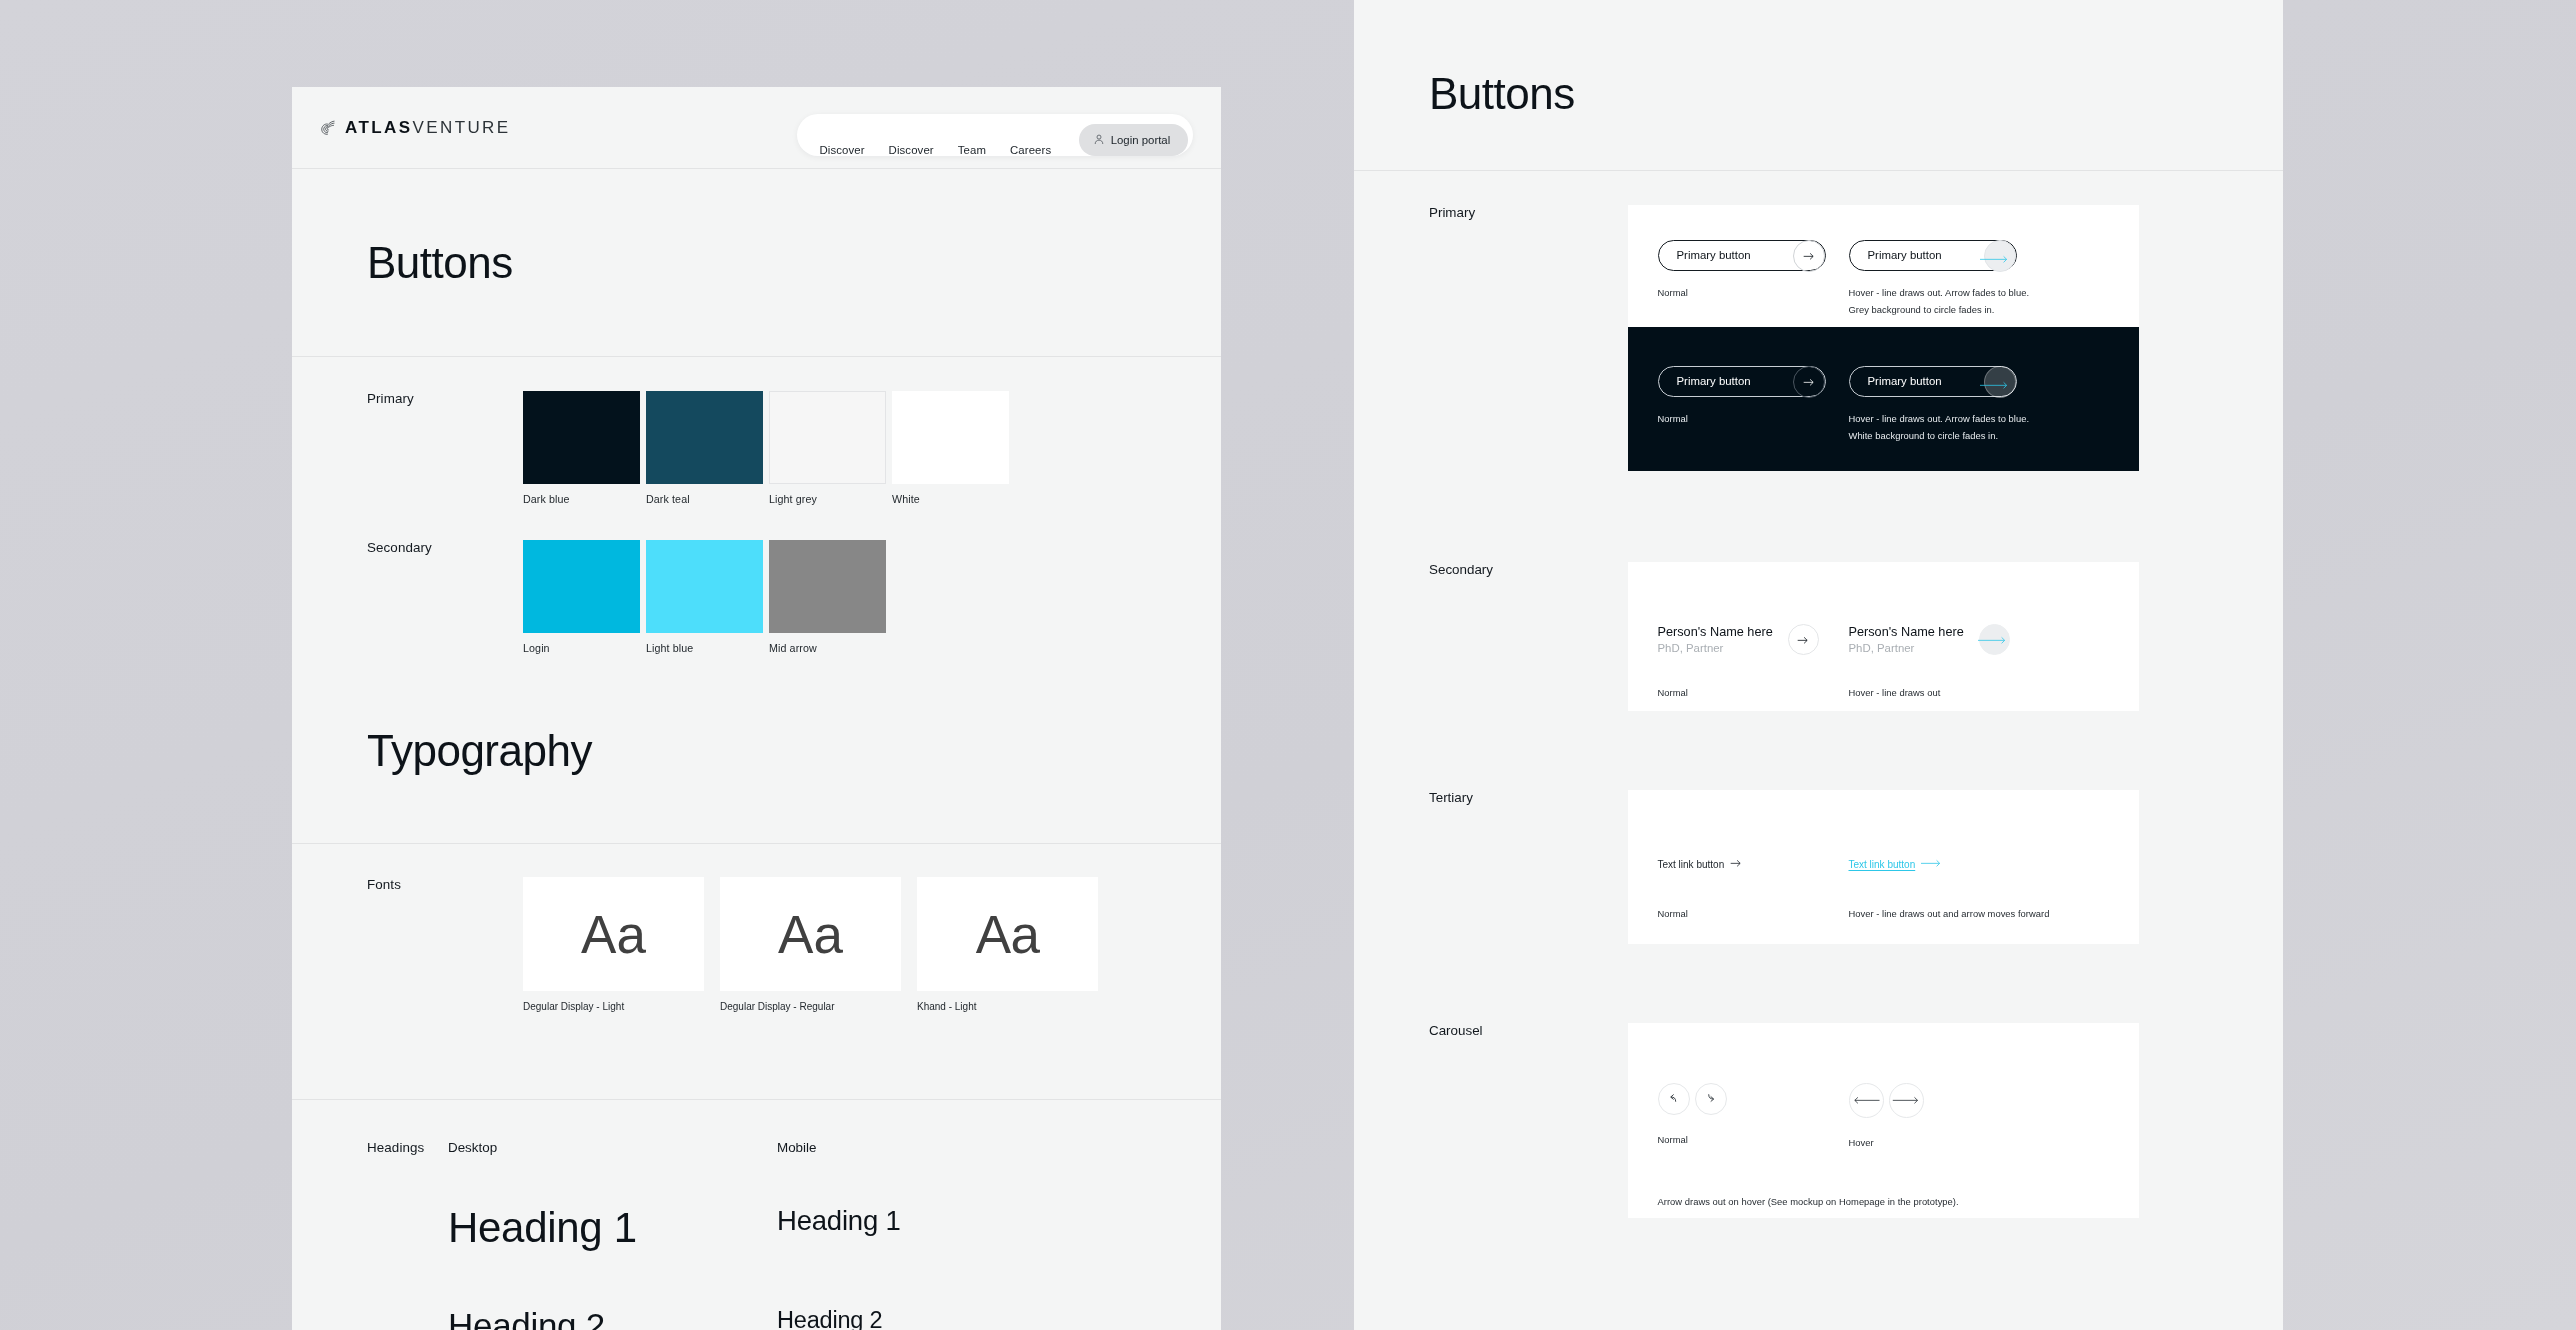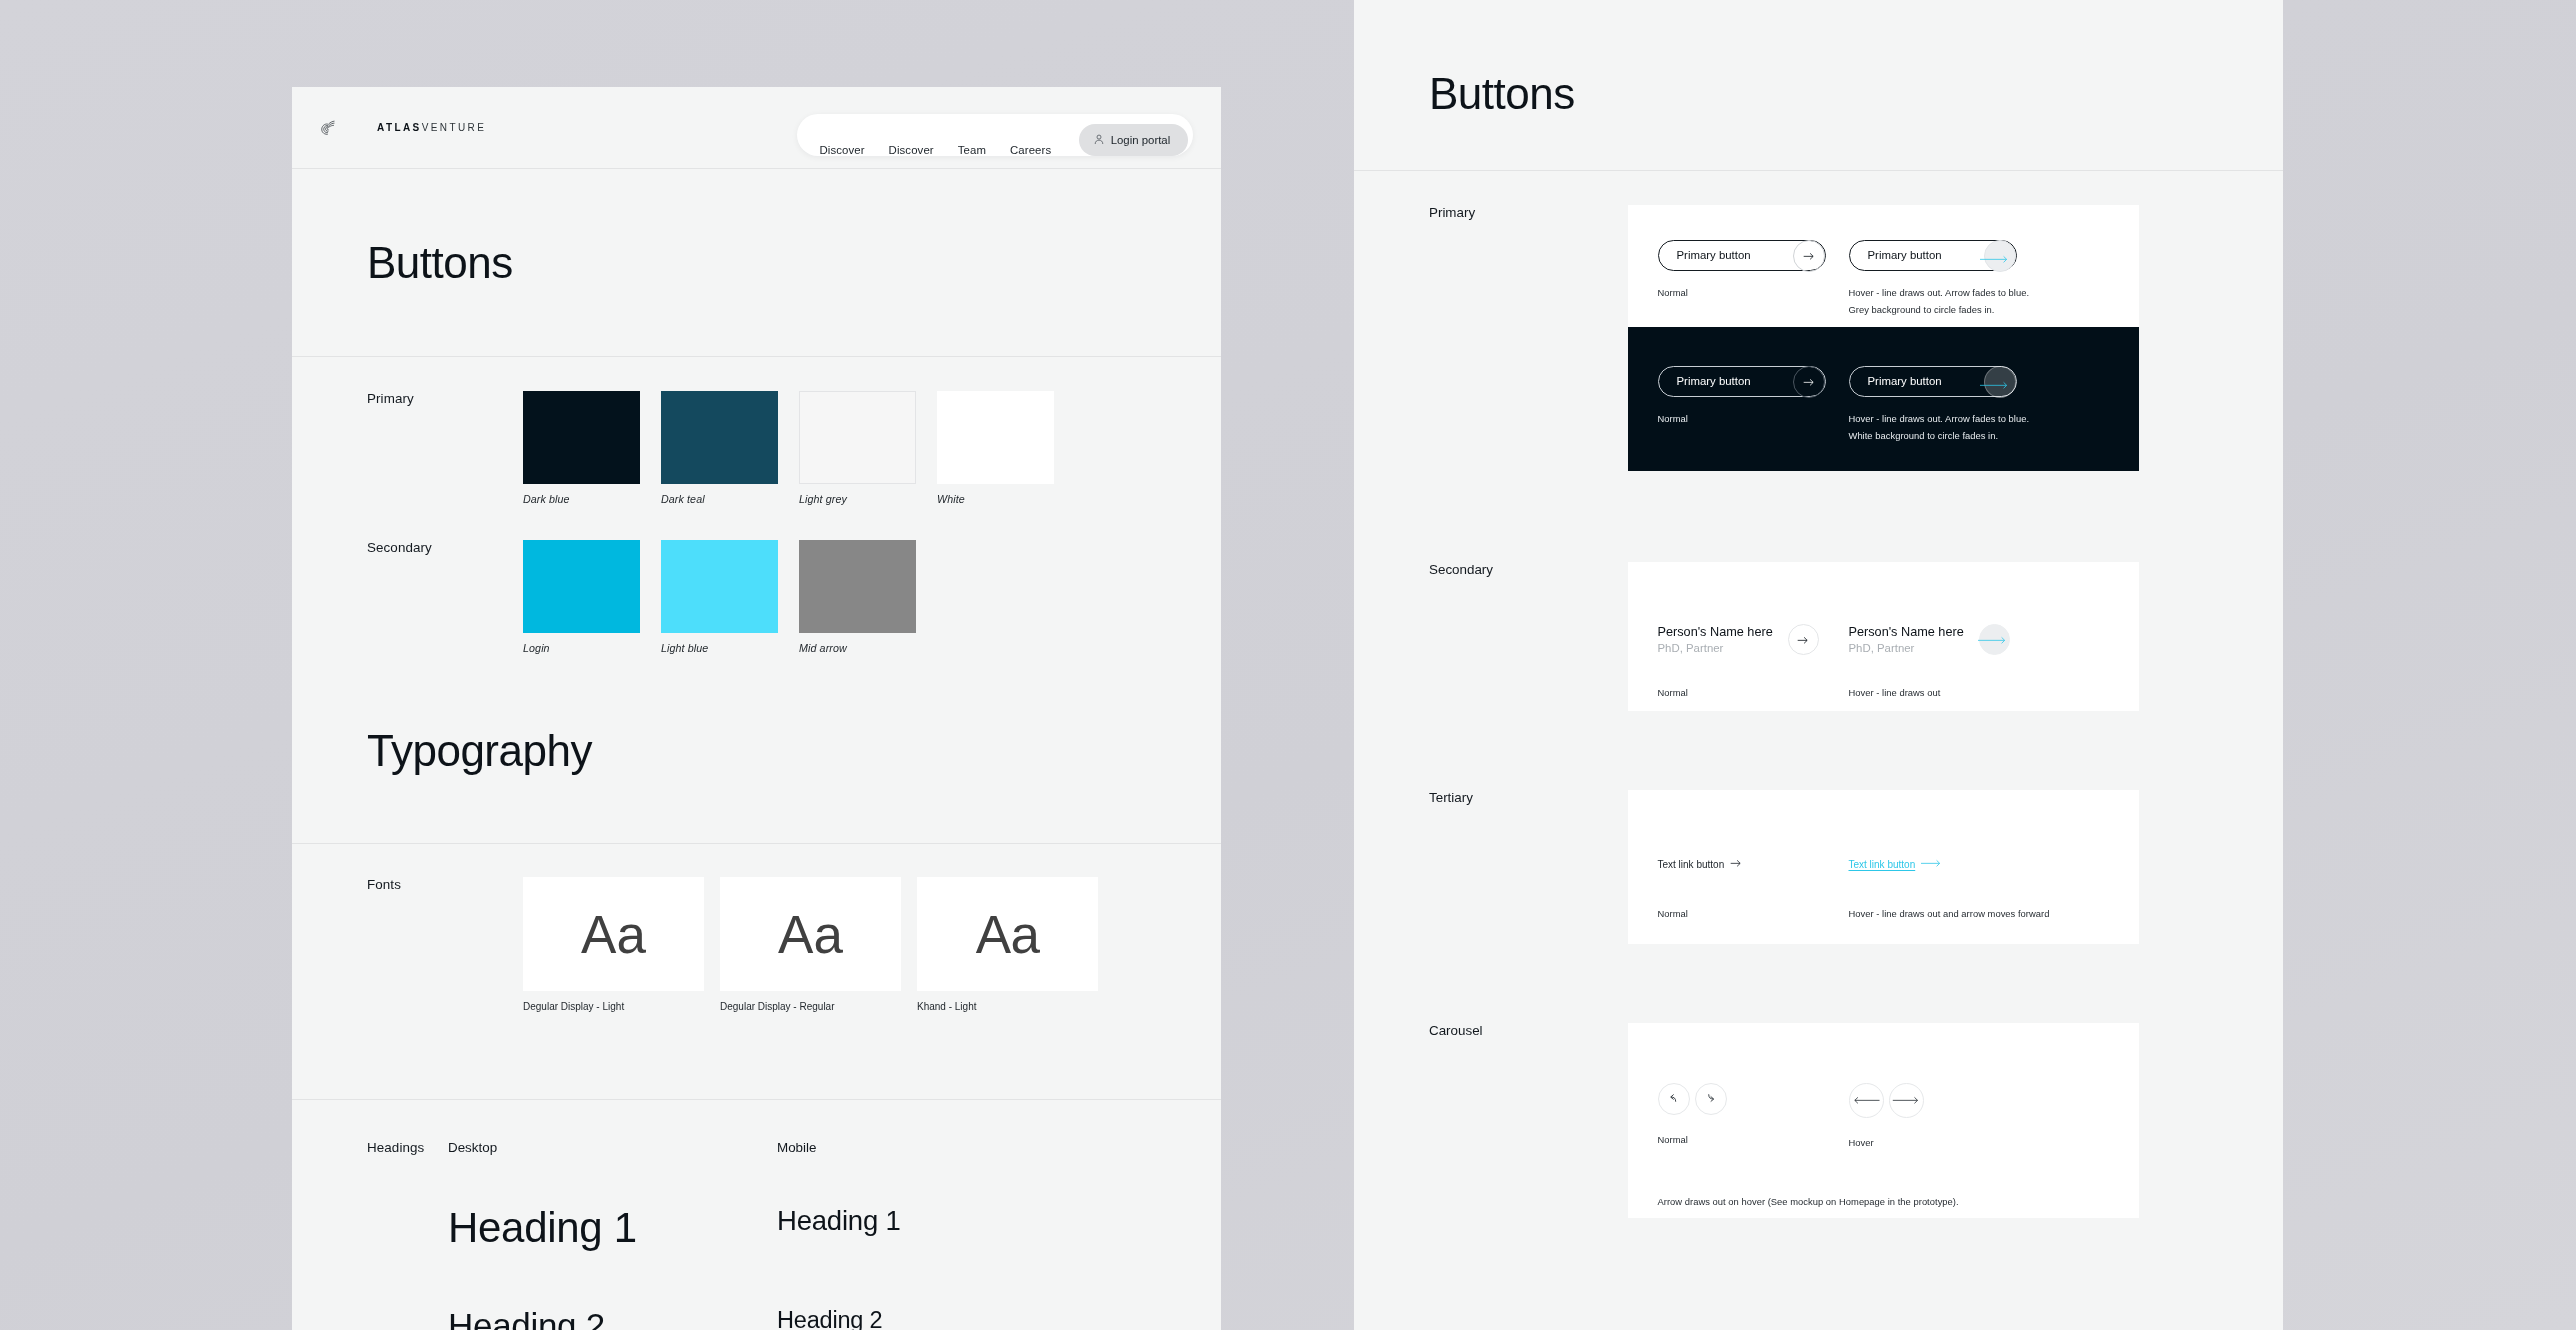--- a/index.html
+++ b/index.html
@@ -49,26 +49,25 @@
   .brand {
     position: absolute;
     left: 27px;
     top: 32px;
     display: flex;
     align-items: center;
     gap: 8.7px;
   }
   .brand-mark { width: 17.4px; height: 17.4px; display:block; }
   .brand-text {
-    font-size: 10px;
+    font-size: 17px;
     letter-spacing: 2.4px;
     color: #0b1117;
     white-space: nowrap;
     line-height: 1;
-    margin-left: 32px;
   }
   .brand-text b { font-weight: 700; }
   .brand-text span { font-weight: 300; color: #2c3338; }
 
   .navpill {
     position: absolute;
     right: 28px;
     top: 27px;
     height: 42px;
     background: #ffffff;
@@ -115,21 +114,21 @@
   .row { position: relative; padding-left: 75px; }
   .row-label {
     position: absolute;
     left: 75px;
     font-size: 13.4px;
     color: #13191f;
     letter-spacing: 0.1px;
   }
 
   
-  .swatch-grid { display: flex; gap: 21px; padding-left: 156px; font-style: italic; }
+  .swatch-grid { display: flex; gap: 6px; padding-left: 156px; }
   .swatch-item { width: 117px; }
   .swatch-box { width: 117px; height: 93px; }
   .swatch-name {
     margin-top: 8.7px;
     font-size: 10.7px;
     color: #23292e;
     letter-spacing: 0.1px;
   }
 
   

